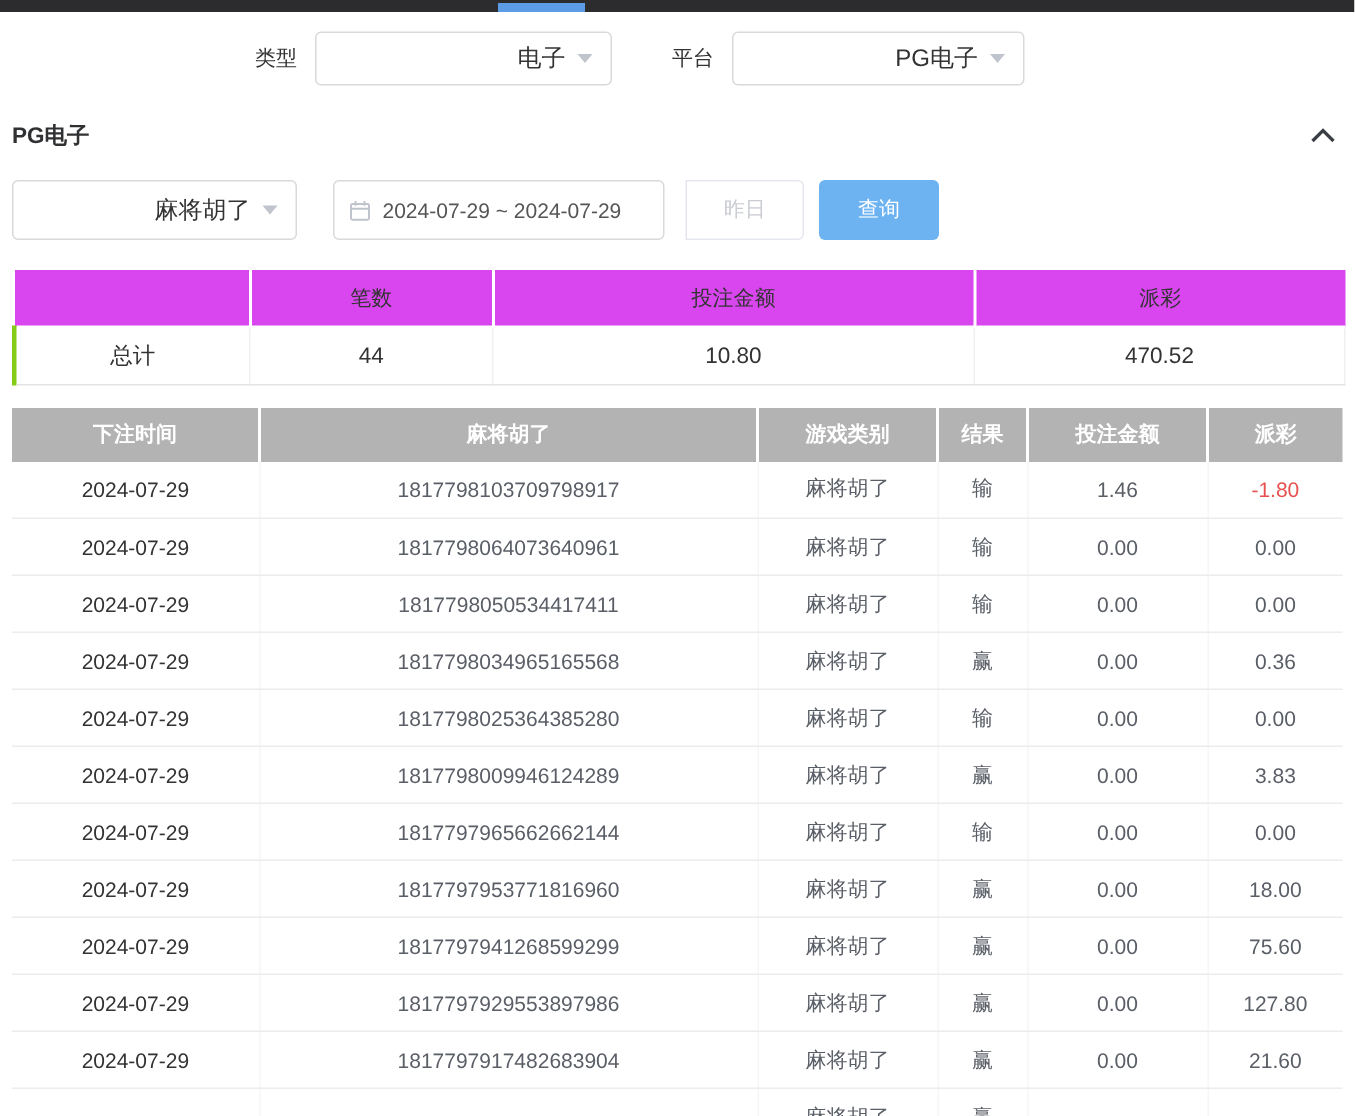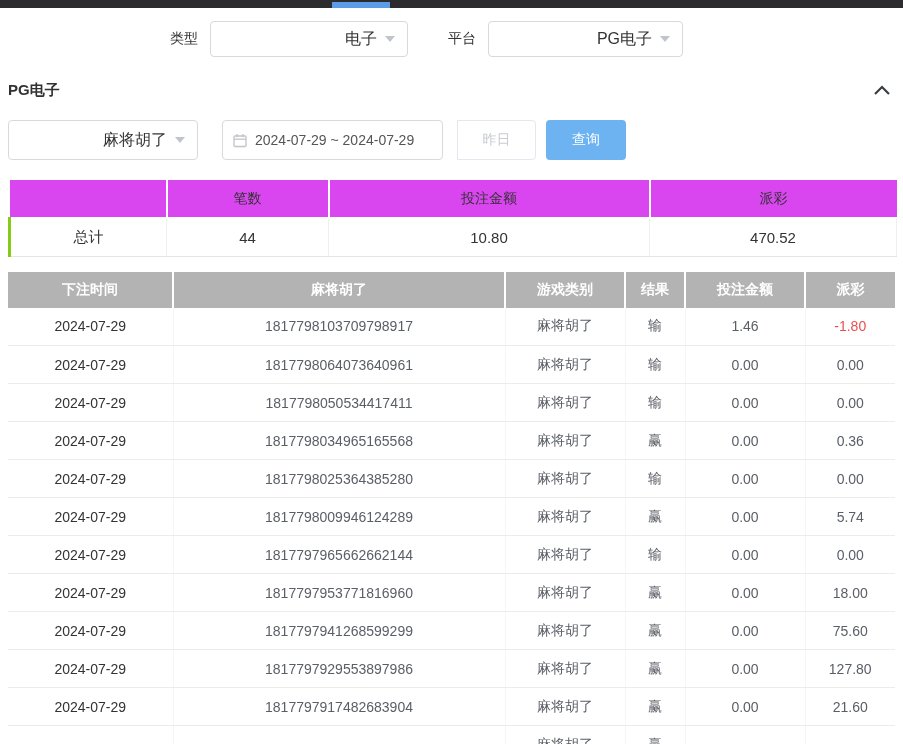--- a/index.html
+++ b/index.html
@@ -224,21 +224,21 @@
     <td>输</td>
     <td>0.00</td>
     <td>0.00</td>
   </tr>
       <tr>
     <td class="c-date">2024-07-29</td>
     <td>1817798009946124289</td>
     <td>麻将胡了</td>
     <td>赢</td>
     <td>0.00</td>
-    <td>5.74</td>
+    <td>3.83</td>
   </tr>
       <tr>
     <td class="c-date">2024-07-29</td>
     <td>1817797965662662144</td>
     <td>麻将胡了</td>
     <td>输</td>
     <td>0.00</td>
     <td>0.00</td>
   </tr>
       <tr>

